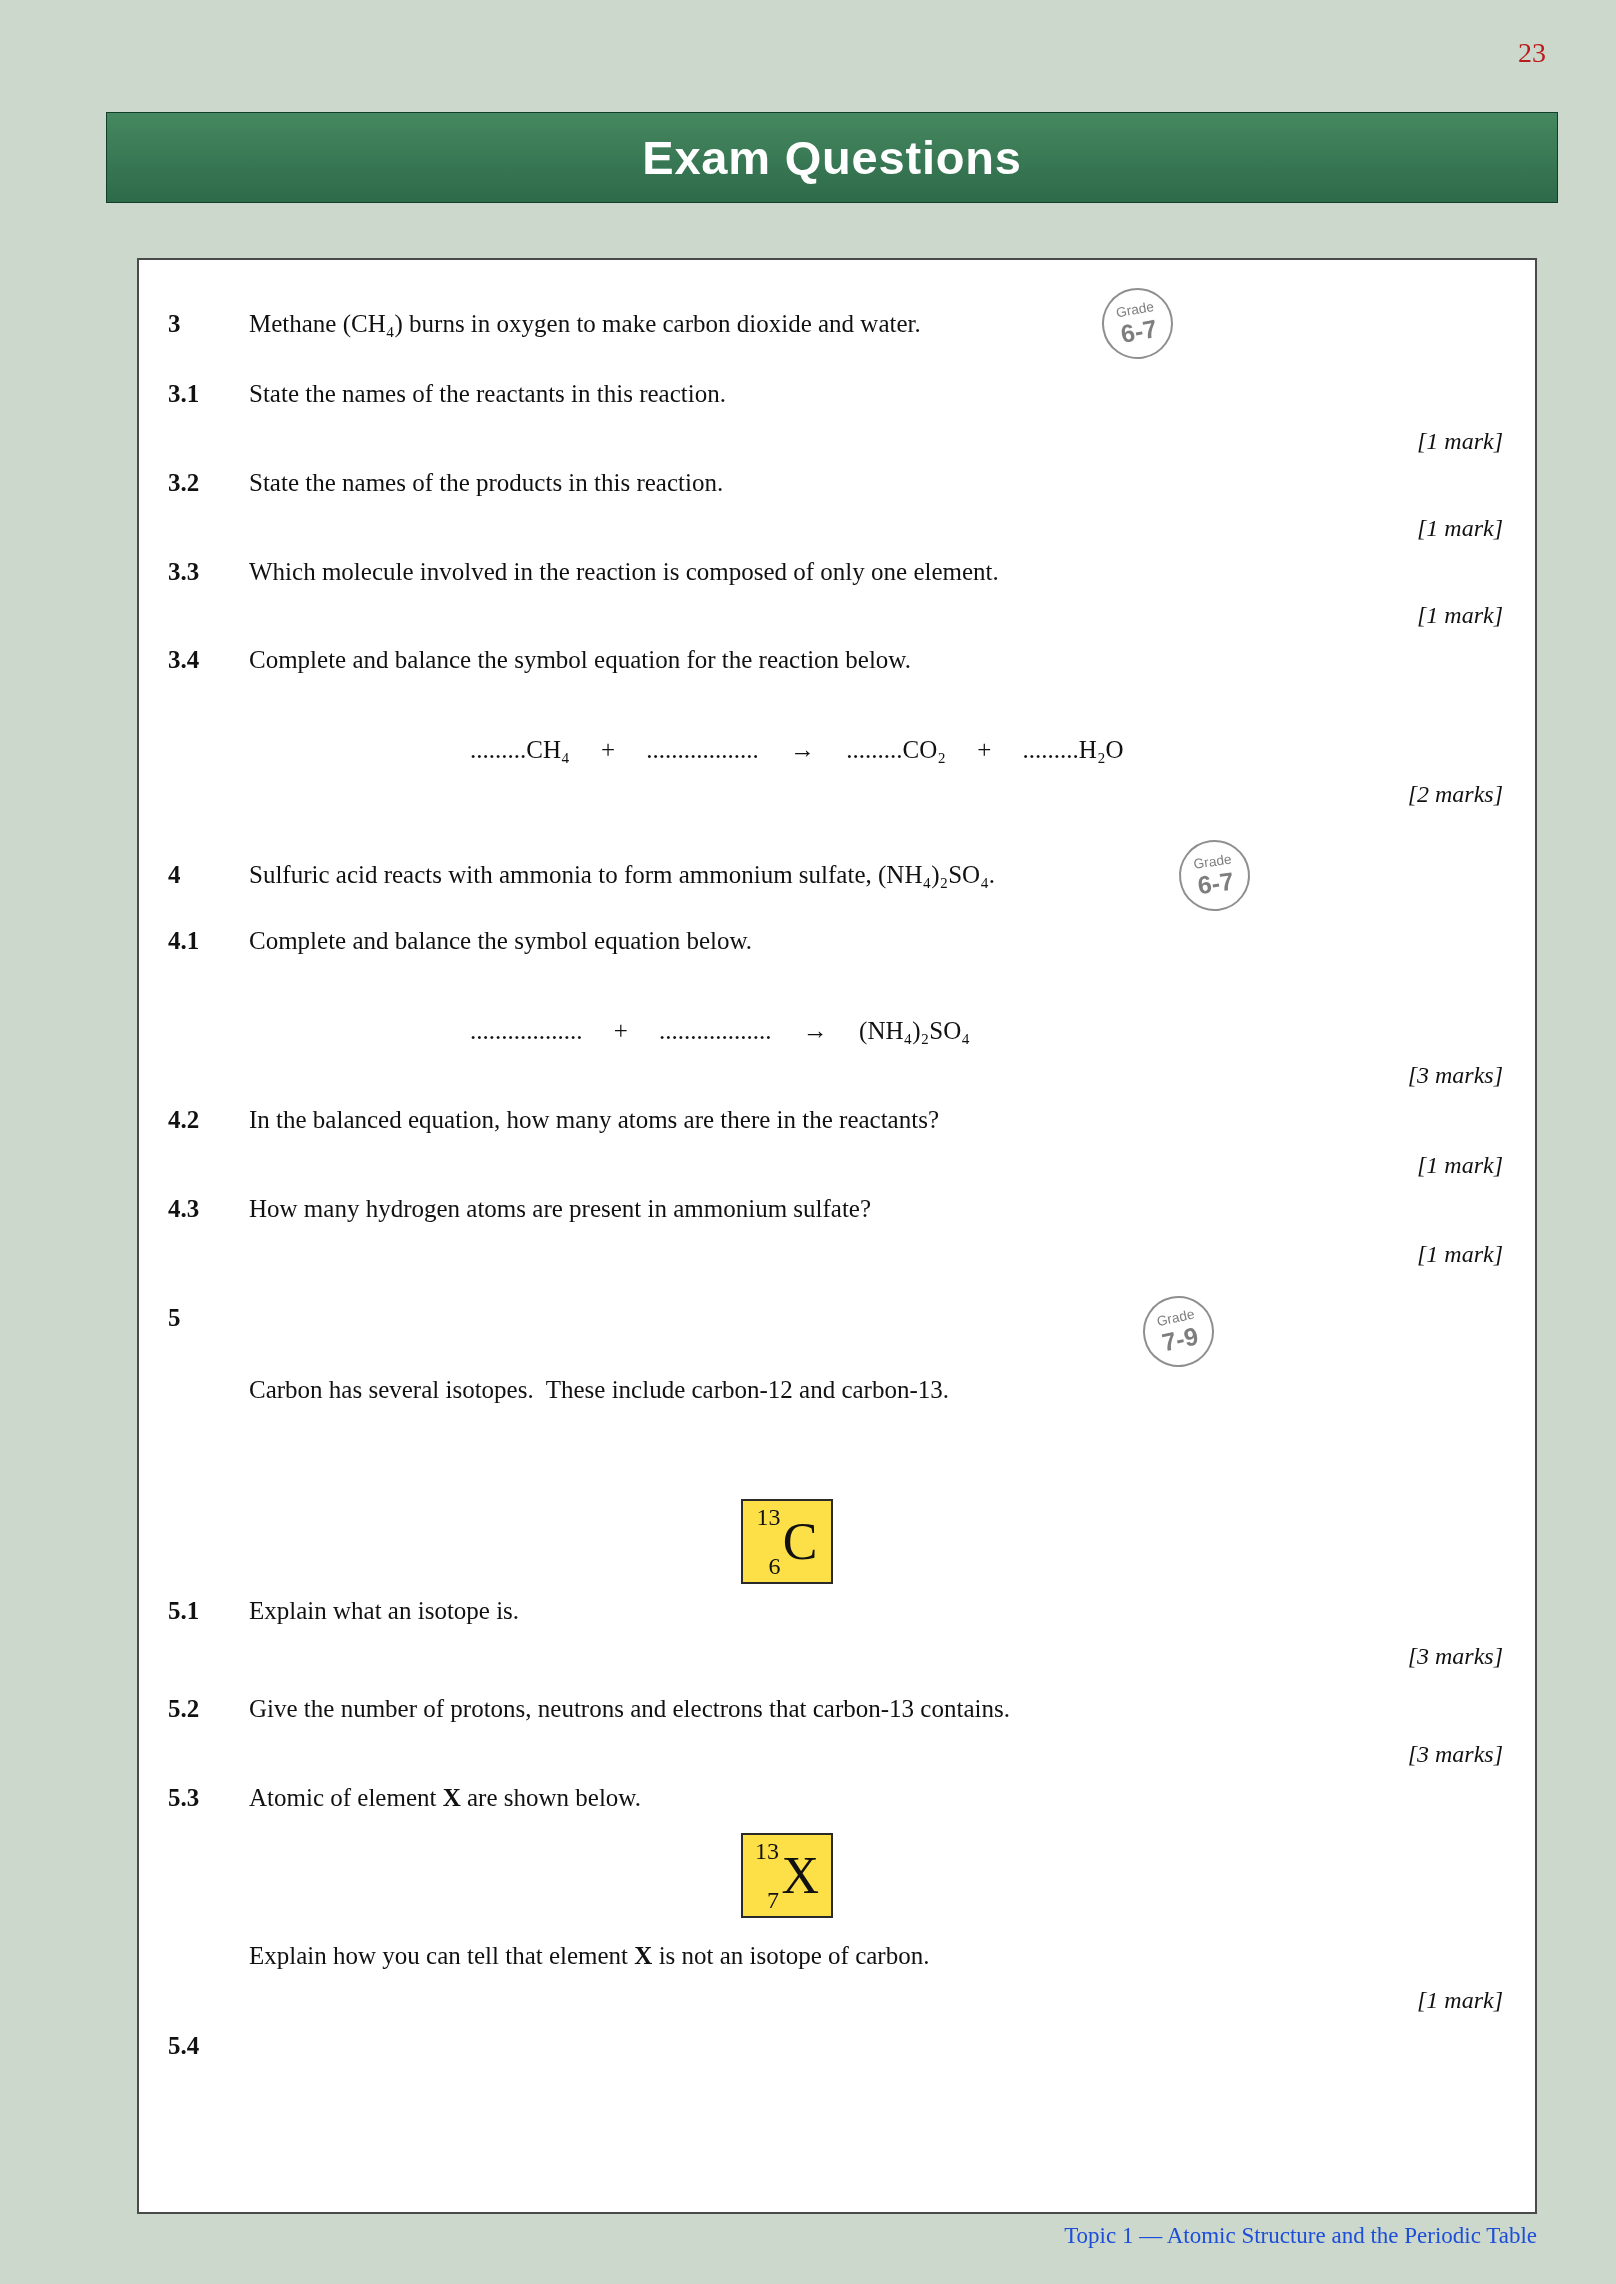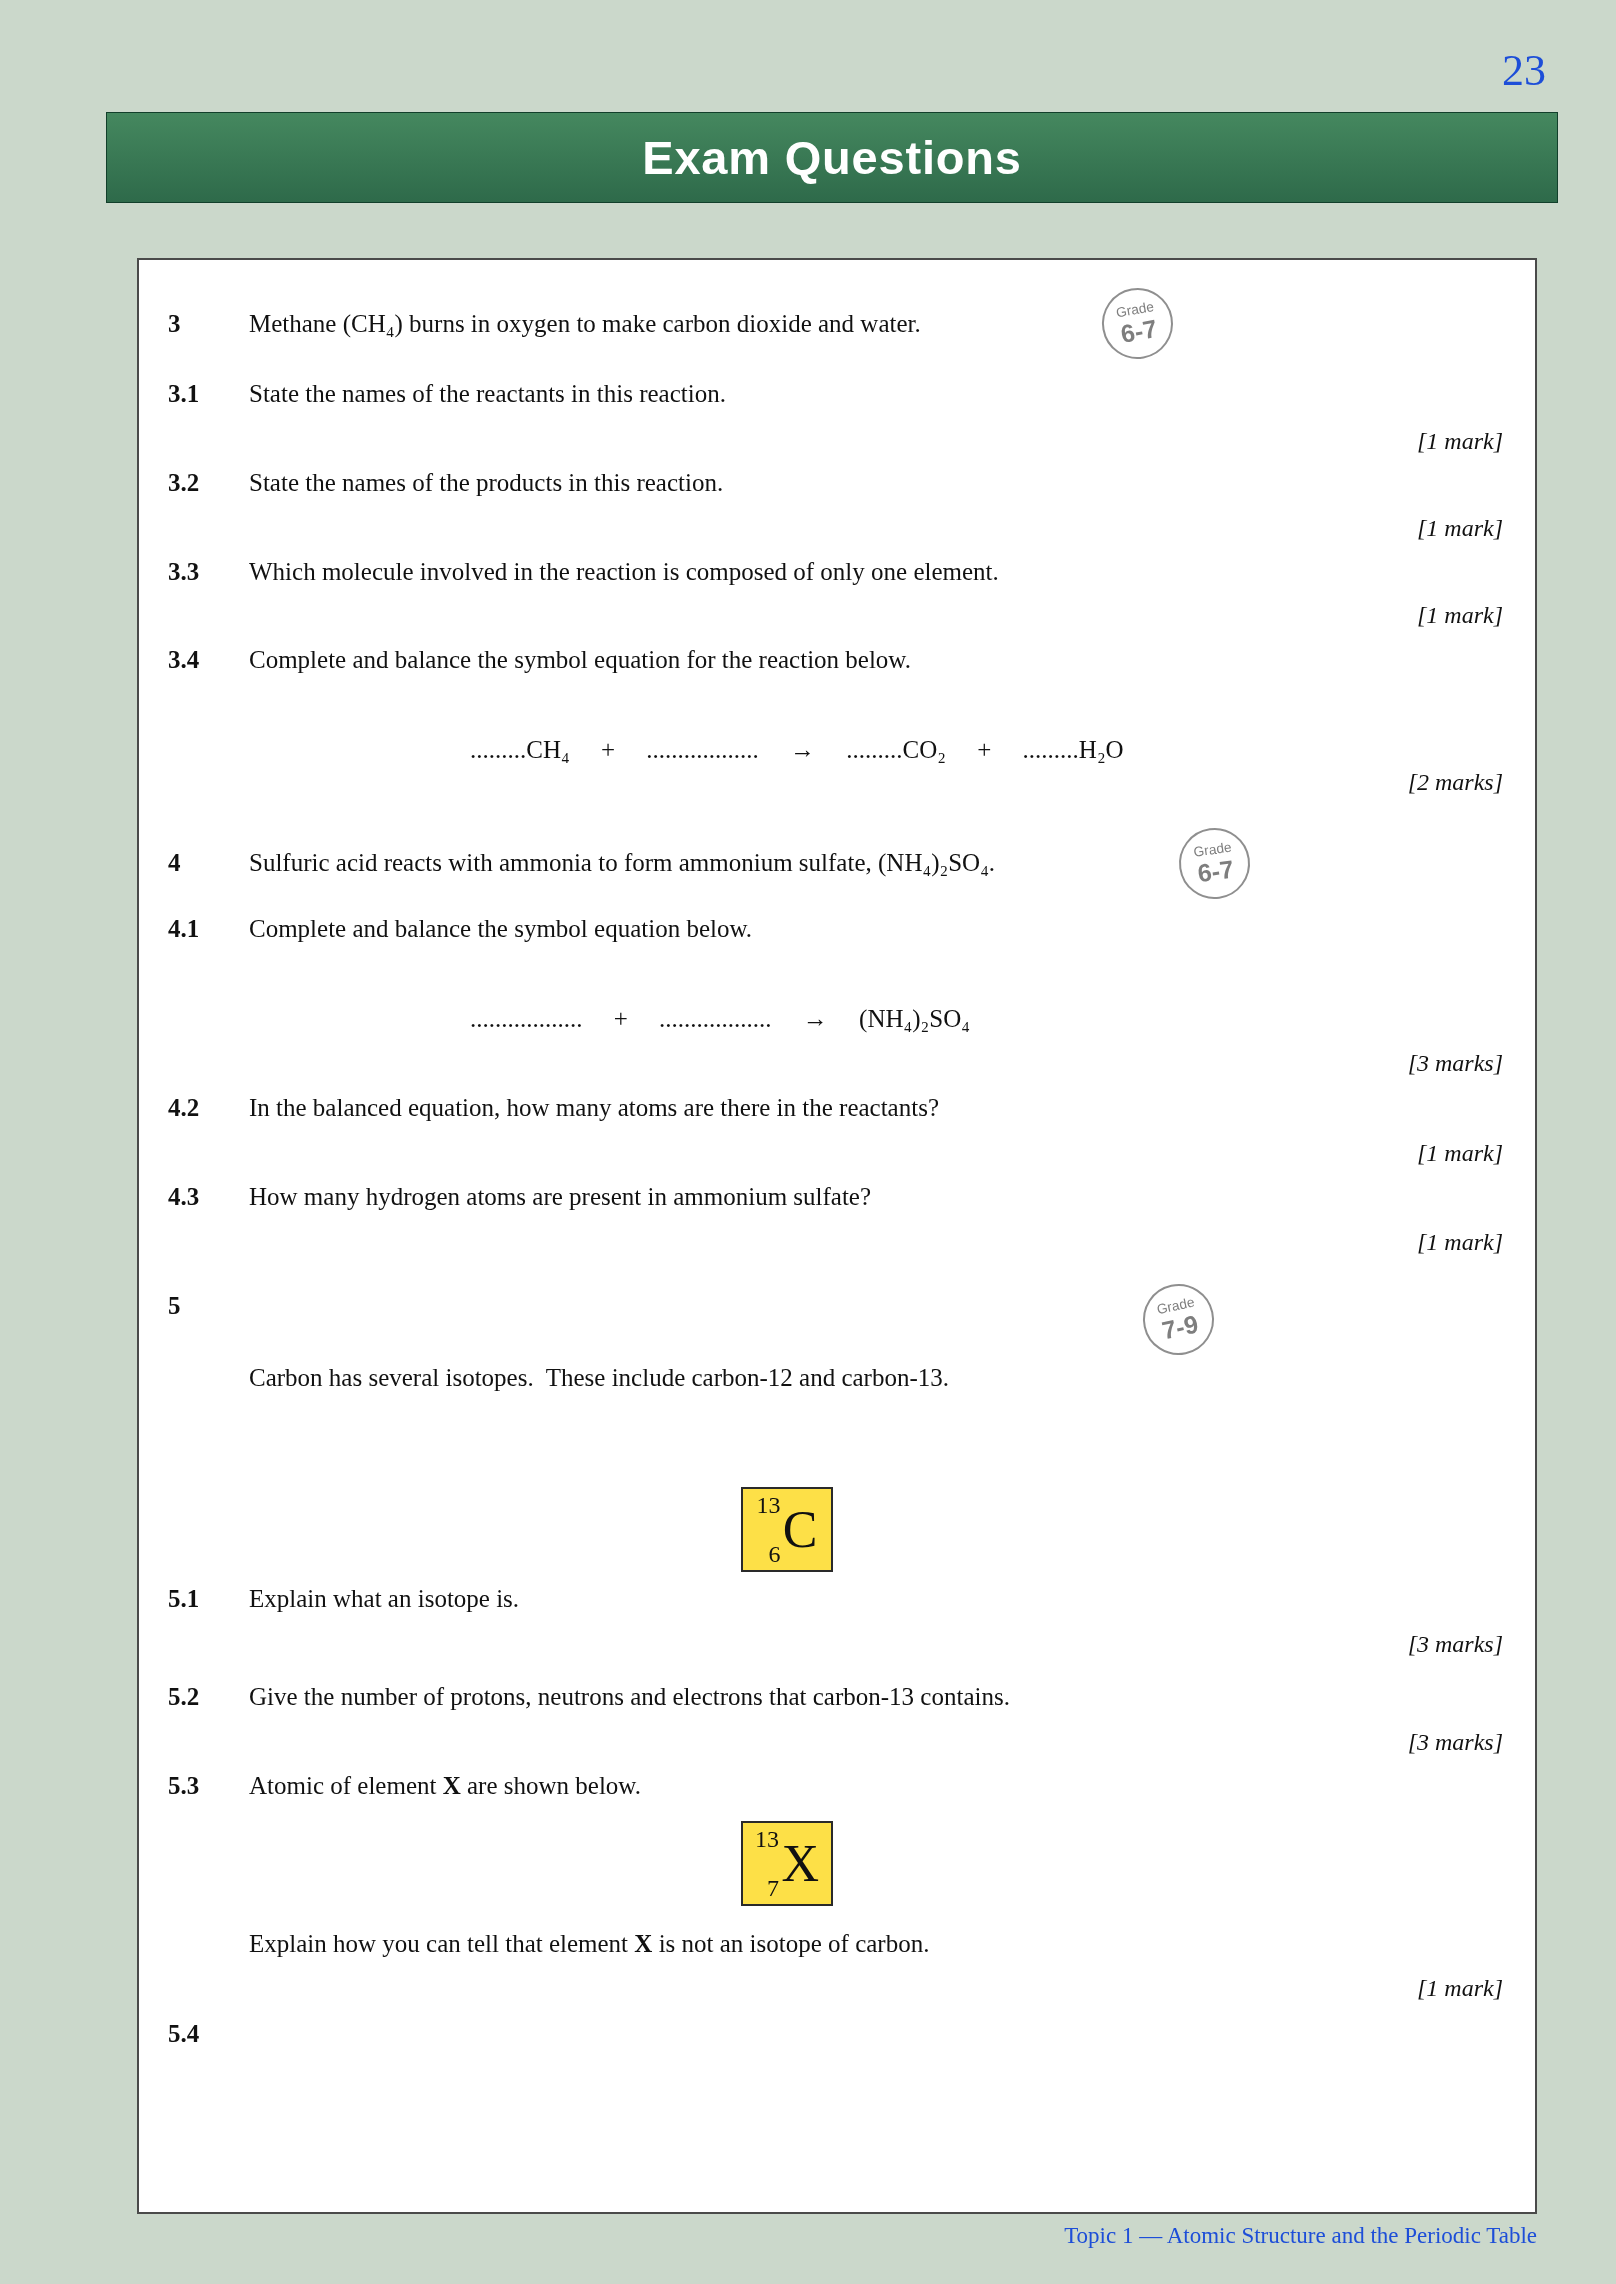--- a/index.html
+++ b/index.html
@@ -3,22 +3,22 @@
 <meta charset="utf-8">
 <style>
   html,body{margin:0;padding:0;}
   body{
     width:1616px;height:2284px;position:relative;
     background:#cbd8cb;
     font-family:"Liberation Serif","DejaVu Serif",serif;
     color:#111;
   }
   .page-number{
-    position:absolute;top:45px;right:70px;
-    font-size:44px;color:#1d4ed8;
+    position:absolute;top:37px;right:70px;
+    font-size:28px;color:#b91c1c;
   }
   .banner{
     position:absolute;left:106px;top:112px;width:1452px;height:91px;
     background:linear-gradient(180deg,#45885f 0%,#2e6a4a 100%);
     border:1.6px solid #123f2b;box-sizing:border-box;
     display:flex;align-items:center;justify-content:center;
   }
   .banner-title{
     font-family:"Liberation Sans","DejaVu Sans",sans-serif;
     font-weight:bold;font-size:47px;color:#ffffff;letter-spacing:0.8px;
@@ -99,21 +99,21 @@
     <span class="qnum">3.3</span>
     <span class="qtext">Which molecule involved in the reaction is composed of only one element.</span>
   </div>
   <div class="marks" style="margin-top:10.5px;">[1 mark]</div>
 
   <div class="row" style="margin-top:12px;">
     <span class="qnum">3.4</span>
     <span class="qtext">Complete and balance the symbol equation for the reaction below.</span>
   </div>
   <div class="equation" style="margin-top:57px;">.........CH₄     +     ..................     →     .........CO₂     +     .........H₂O</div>
-  <div class="marks" style="margin-top:0;">[2 marks]</div>
+  <div class="marks" style="margin-top:12px;">[2 marks]</div>
 
   <div class="row" style="margin-top:48px;">
     <span class="qnum">4</span>
     <span class="qtext">Sulfuric acid reacts with ammonia to form ammonium sulfate, (NH₄)₂SO₄.</span>
     <div class="stamp" style="right:253px;top:-18.6px;transform:rotate(-8deg);">
       <span class="stamp-label">Grade</span>
       <span class="stamp-range">6-7</span>
     </div>
   </div>
 

